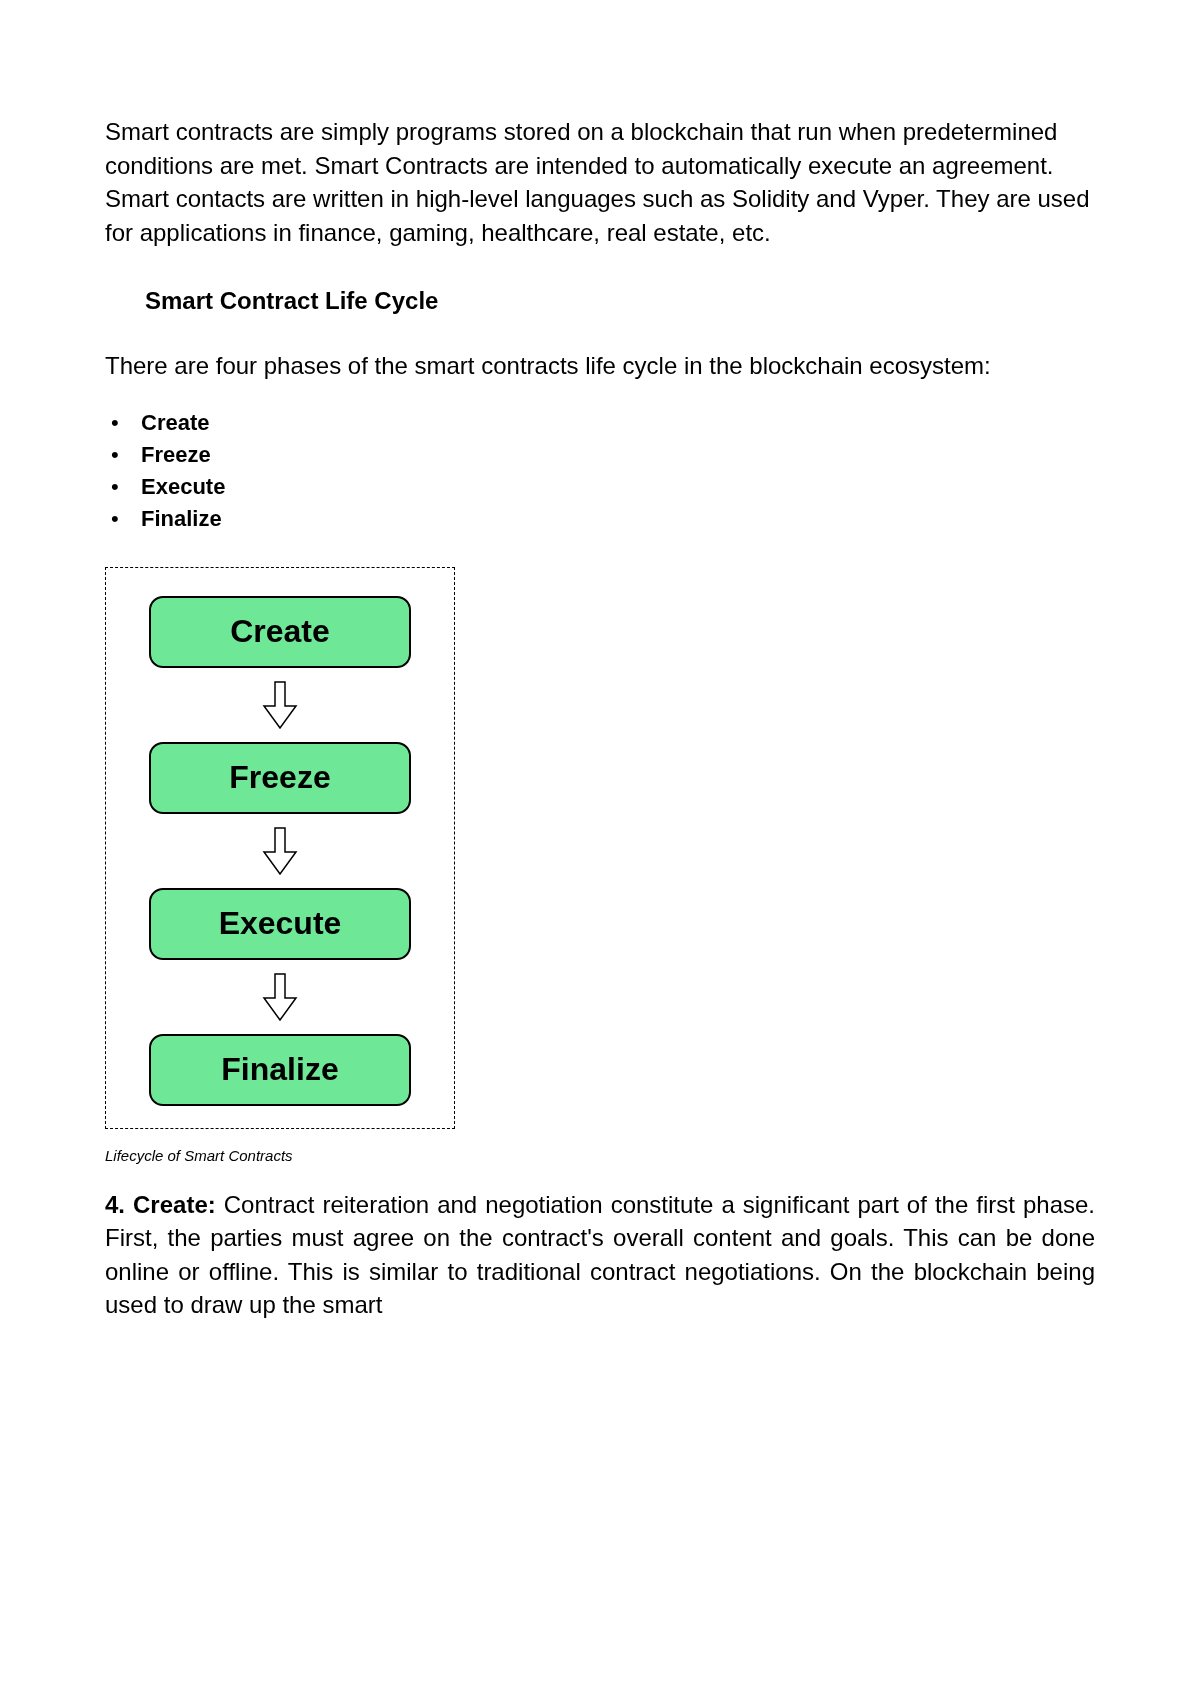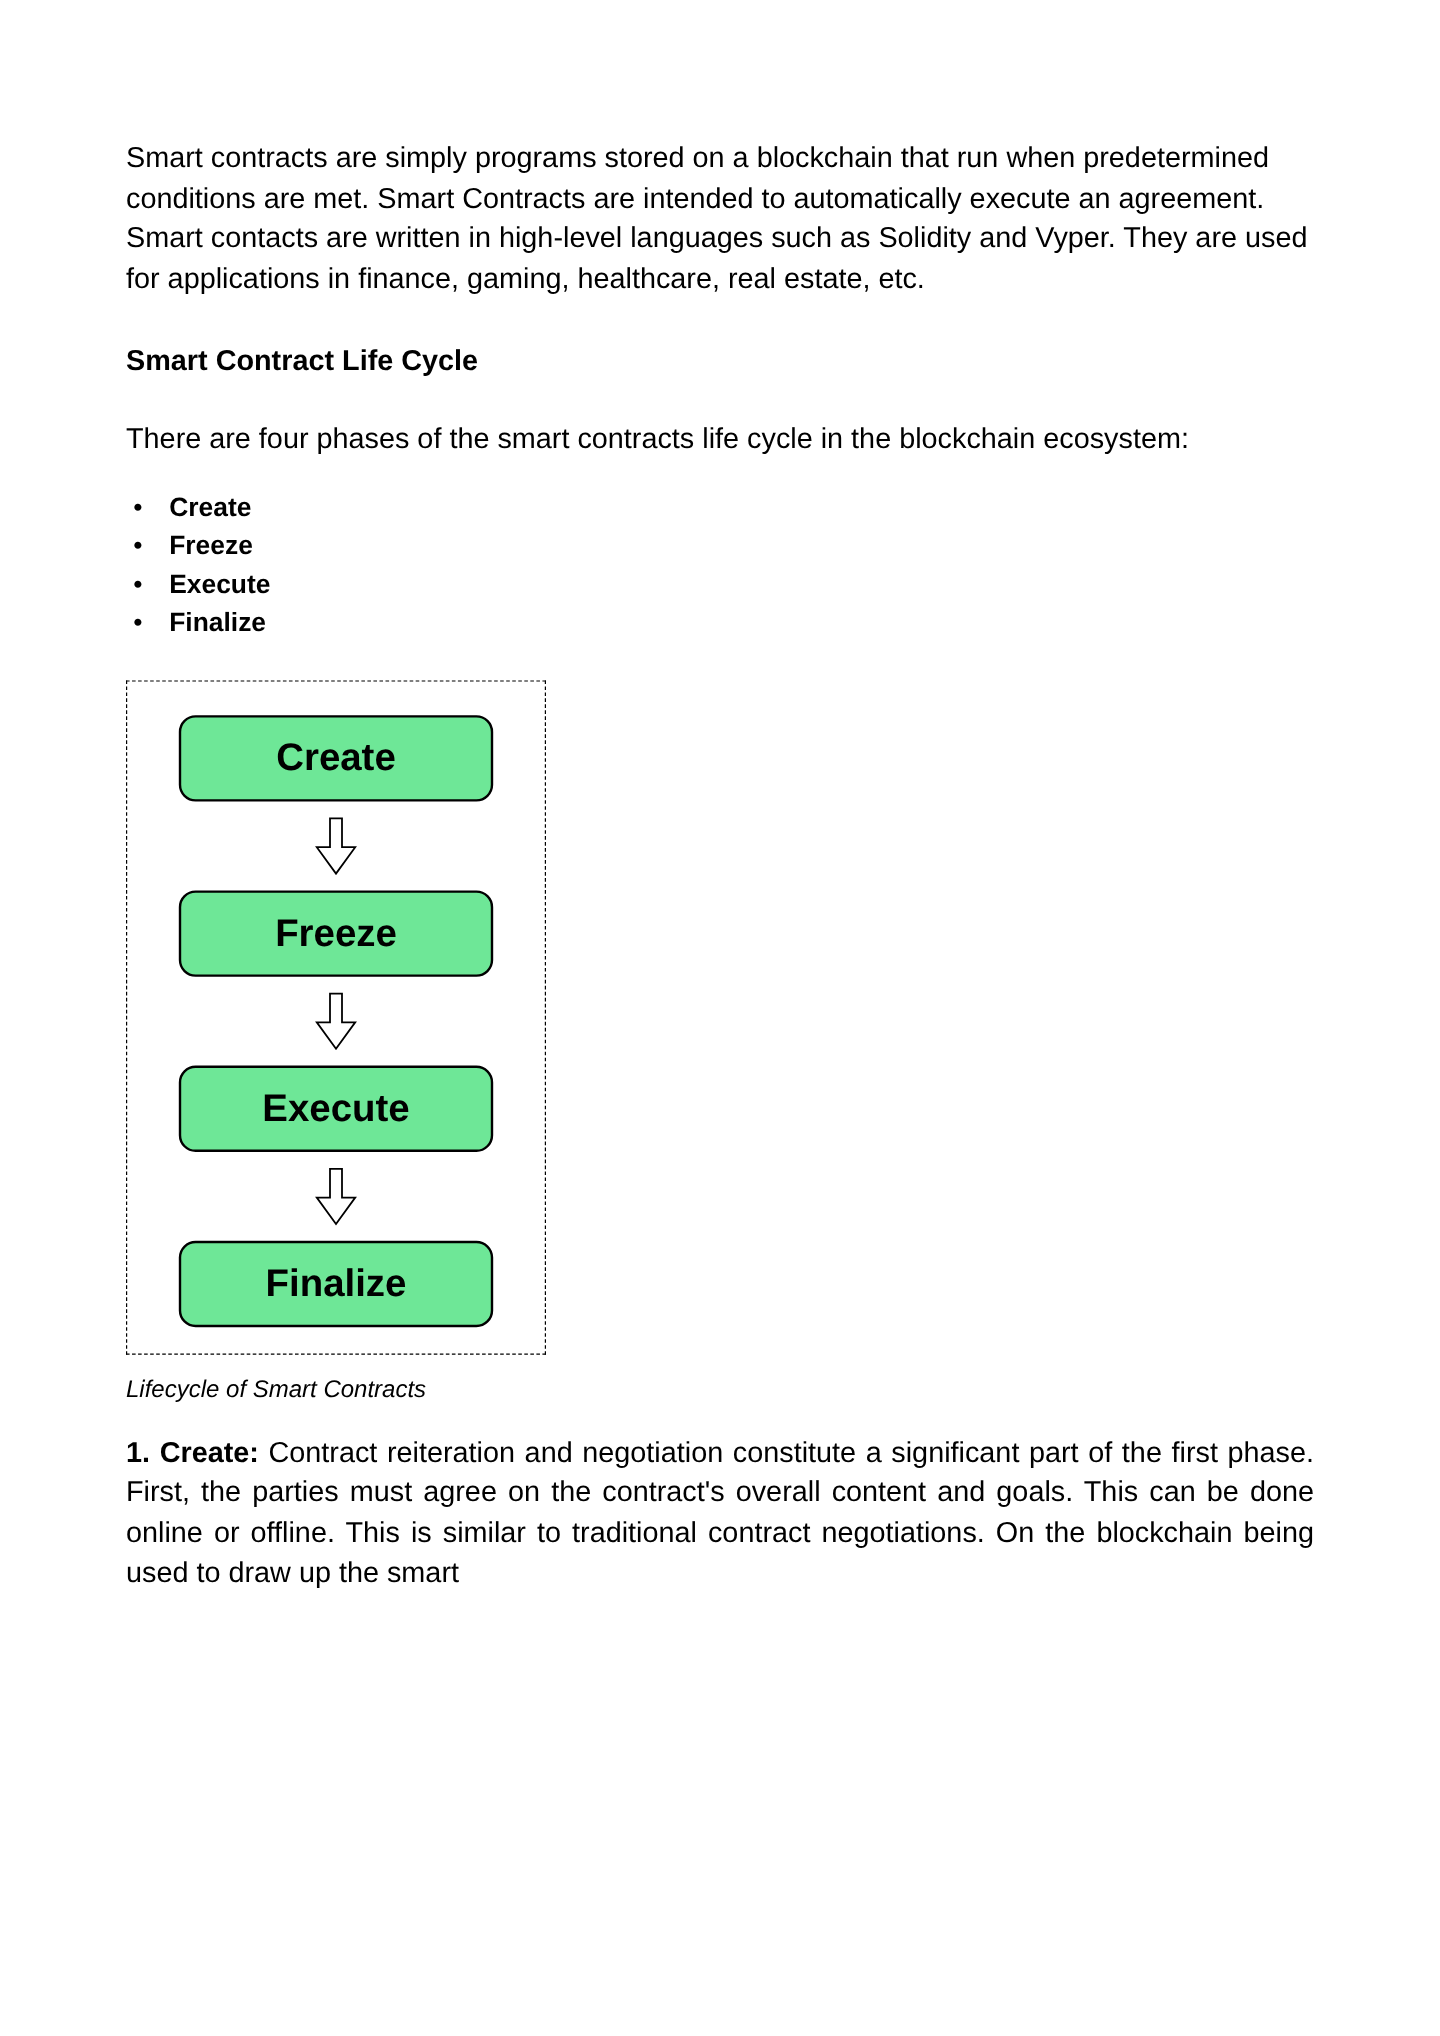--- a/index.html
+++ b/index.html
@@ -17,20 +17,21 @@
     }
     .intro-text {
       font-size: 24px;
       line-height: 1.4;
       margin-bottom: 38px;
     }
     .section-heading {
       font-size: 24px;
       font-weight: bold;
       margin-bottom: 34px;
+      margin-left: 40px;
     }
     .phases-intro {
       font-size: 24px;
       line-height: 1.4;
       text-align: justify;
       margin-bottom: 24px;
     }
     .phases-list {
       list-style: none;
       margin-bottom: 32px;
@@ -75,21 +76,21 @@
       height: 74px;
       display: flex;
       align-items: center;
       justify-content: center;
     }
     .arrow-svg {
       width: 36px;
       height: 50px;
     }
     .caption {
-      font-size: 20px;
+      font-size: 15px;
       font-style: italic;
       margin-bottom: 24px;
     }
     .create-desc {
       font-size: 24px;
       line-height: 1.4;
       text-align: justify;
     }
     .create-desc .bold {
       font-weight: bold;
@@ -129,14 +130,14 @@
     <svg class="arrow-svg" viewBox="0 0 36 50">
       <path d="M 13 2 L 23 2 L 23 26 L 34 26 L 18 48 L 2 26 L 13 26 Z" fill="#ffffff" stroke="#000000" stroke-width="1.5"></path>
     </svg>
   </div>
   <div class="stage-box">Finalize</div>
 </div>
 
 <p class="caption">Lifecycle of Smart Contracts</p>
 
 <p class="create-desc">
-  <span class="bold">1. Create: </span><span>Contract reiteration and negotiation constitute a significant part of the first phase. First, the parties must agree on the contract's overall content and goals. This can be done online or offline. This is similar to traditional contract negotiations. On the blockchain being used to draw up the smart</span>
+  <span class="bold">4. Create: </span><span>Contract reiteration and negotiation constitute a significant part of the first phase. First, the parties must agree on the contract's overall content and goals. This can be done online or offline. This is similar to traditional contract negotiations. On the blockchain being used to draw up the smart</span>
 </p>
 
 </body></html>

